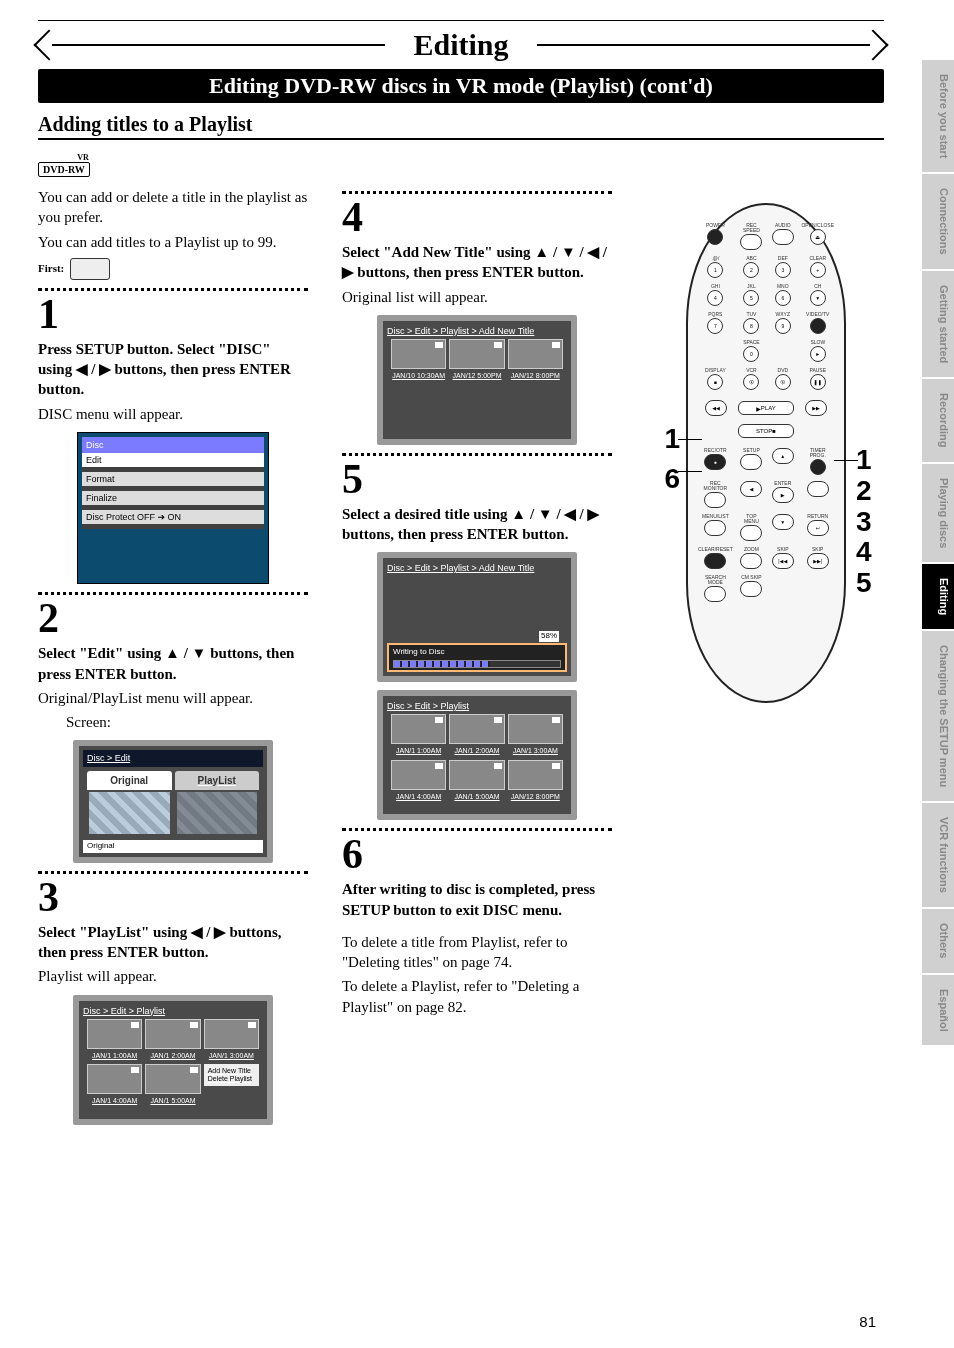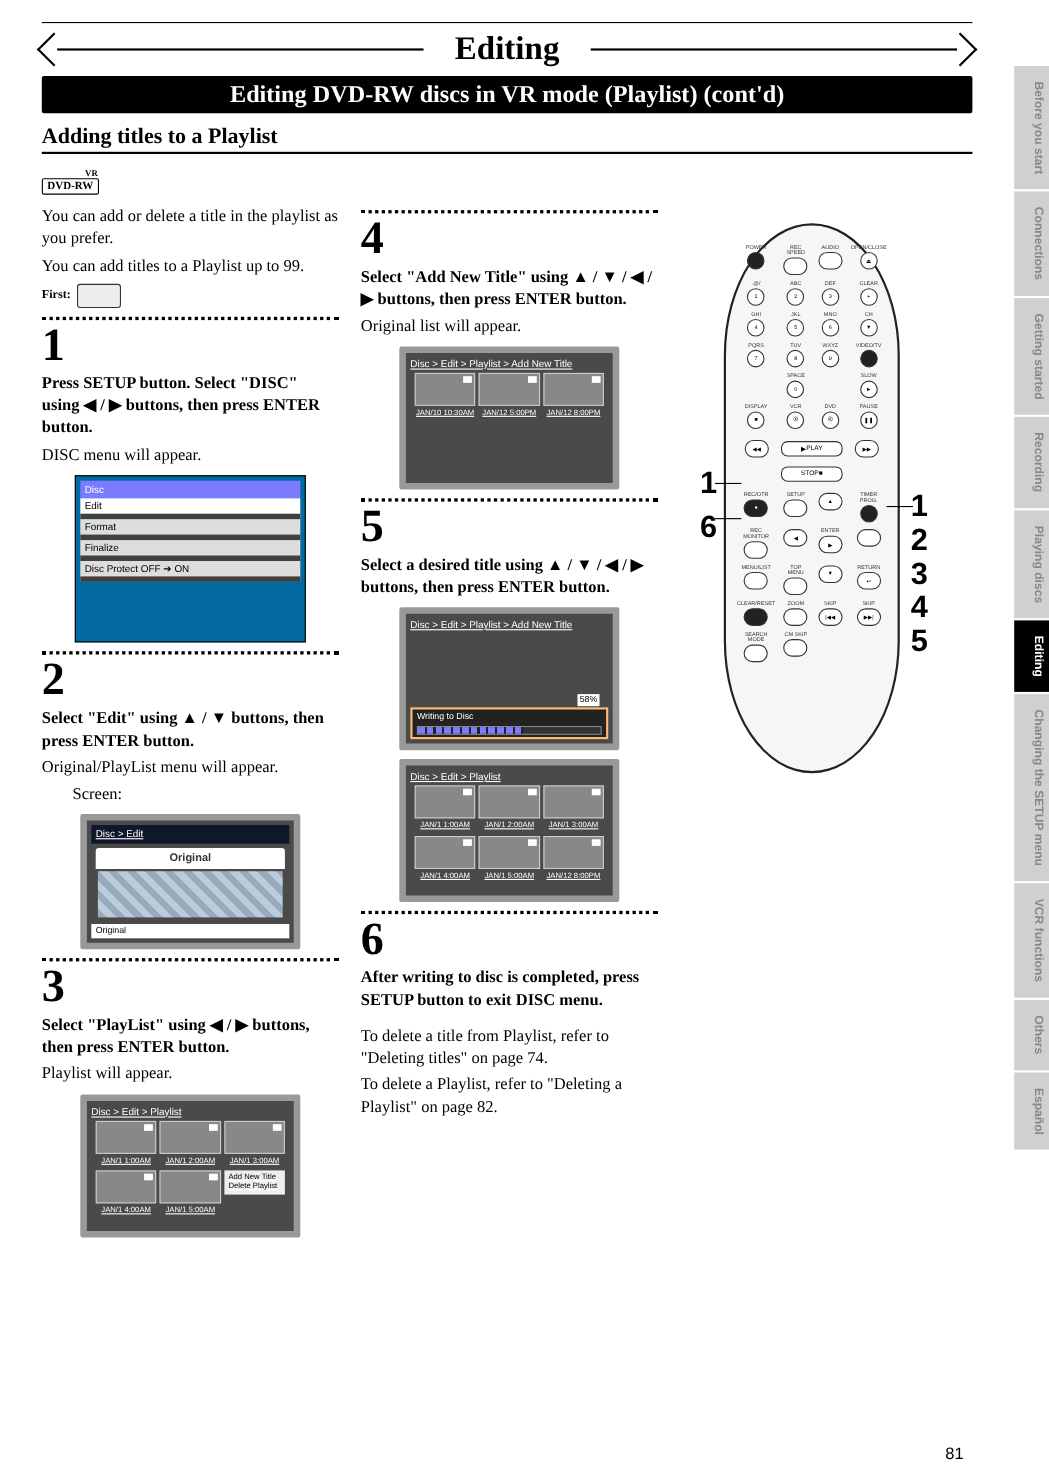--- a/index.html
+++ b/index.html
@@ -47,21 +47,21 @@
   }
   .section-title {
     font-weight: bold;
     font-size: 20px;
     border-bottom: 2px solid #000;
     margin: 10px 0 6px 0;
     padding-bottom: 2px;
   }
   .columns {
     display: flex;
-    gap: 20px;
+    gap: 34px;
   }
   .col { flex: 0 0 270px; font-size: 15px; line-height: 1.35; }
   .col-right { flex: 1; min-width:0; position:relative;}
   p { margin: 4px 0; }
   .first-line { display:flex; align-items:center; gap:6px; font-weight:bold; font-size:11px; margin-top:6px;}
   .dvd-logo {
     display:inline-block; width:40px; height:22px; border:1px solid #333; border-radius:3px; background:#eee;
   }
   .dotted-sep {
     border: none;
@@ -71,23 +71,23 @@
   .step-num {
     font-size: 42px;
     font-weight: bold;
     line-height: 1;
     margin: 2px 0 4px 0;
   }
   .step-body { font-size: 15px; line-height:1.35; }
   .step-body b { font-weight:bold; }
   .osd-box {
     border: 1px solid #000;
-    width: 210px;
+    width: 192px;
     margin: 8px auto;
-    background:#0369a1;
+    background:#0c4a6e;
     font-family: Arial, sans-serif;
     font-size: 9px;
   }
   .osd-screen {
     background:#4a4a4a;
     border:6px solid #999;
     border-radius:2px;
     padding:4px;
     color:#fff;
     font-family: Arial, sans-serif;
@@ -254,20 +254,24 @@
       <p class="step-body">Original/PlayList menu will appear.</p>
       <p class="step-body indent">Screen:</p>
 
       <div class="osd-screen">
         <div class="osd-title" style="background:#0f172a">Disc &gt; Edit</div>
         <div class="osd-edit">
           <div style="flex:1">
             <div class="tab-o sel">Original</div>
             <div class="thumb-mosaic"></div>
           </div>
+          <div style="flex:1">
+            <div class="tab-p">PlayList</div>
+            <div class="thumb-mosaic" style="opacity:.5"></div>
+          </div>
         </div>
         <div class="osd-foot">Original</div>
       </div>
 
       <hr class="dotted-sep">
       <div class="step-num">3</div>
       <p class="step-body"><b>Select "PlayList" using ◀ / ▶ buttons, then press ENTER button.</b></p>
       <p class="step-body">Playlist will appear.</p>
 
       <div class="osd-screen" style="position:relative; height:130px;">

